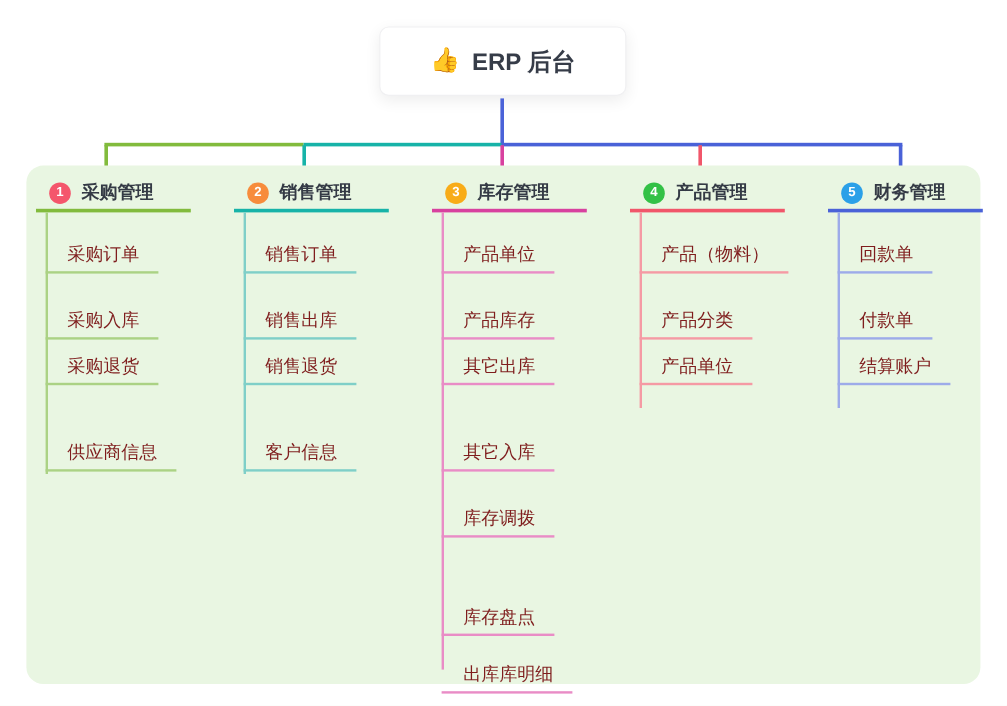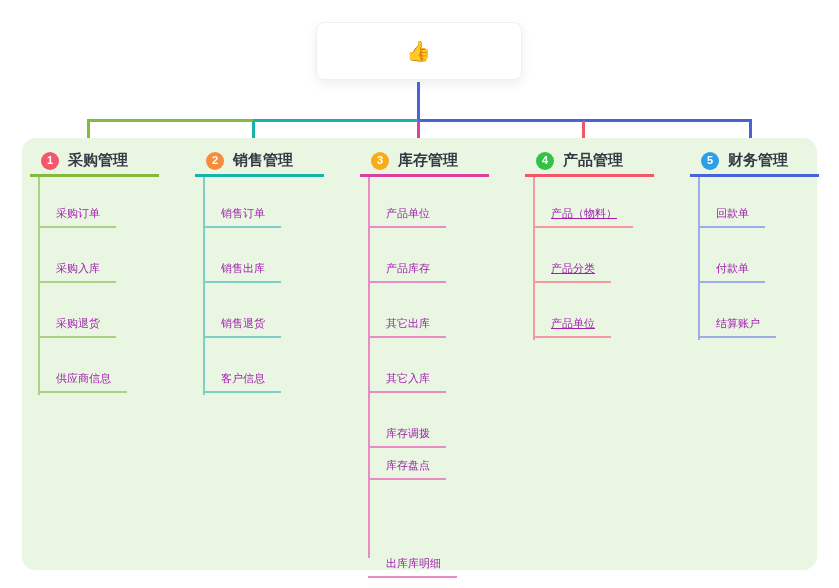--- a/index.html
+++ b/index.html
@@ -42,40 +42,41 @@
   }
   .badge{
     width:18px;height:18px;border-radius:50%;background:var(--badge);
     color:#ffffff;font-size:11px;font-weight:600;flex:0 0 18px;
     display:flex;align-items:center;justify-content:center;line-height:1;
   }
   .spine{position:absolute;top:177px;width:2px;background:var(--cl);}
   .item{
     position:absolute;height:22px;line-height:22px;box-sizing:content-box;
     padding:0 16px 2px 18px;border-bottom:2px solid var(--cl);
-    font-size:11px;color:#a21caf;white-space:nowrap;
+    font-size:15px;color:#7f1d1d;white-space:nowrap;
   }
   
   .br0 .bh{left:30px;}  .br0 .spine{left:38px;height:218px;}  .br0 .item{left:38px;}
   .br1 .bh{left:195px;} .br1 .spine{left:203px;height:218px;} .br1 .item{left:203px;}
   .br2 .bh{left:360px;} .br2 .spine{left:368px;height:381px;} .br2 .item{left:368px;}
-  .br3 .bh{left:525px;} .br3 .spine{left:533px;height:163px;} .br3 .item{left:533px;text-decoration:underline;}
+  .br3 .bh{left:525px;} .br3 .spine{left:533px;height:163px;} .br3 .item{left:533px;}
   .br4 .bh{left:690px;} .br4 .spine{left:698px;height:163px;} .br4 .item{left:698px;text-align:right;}
   
-  .r0{top:202px;} .r1{top:257px;} .r2{top:312px;} .r3{top:367px;text-align:right;}
-  .r4{top:422px;} .r5{top:454px;} .r6{top:508px;margin-top:44px;}
+  .r0{top:202px;} .r1{top:257px;} .r2{top:295px;} .r3{top:367px;text-align:right;}
+  .r4{top:422px;} .r5{top:504px;} .r6{top:508px;margin-top:44px;}
 </style>
 </head>
 <body>
 
 <div class="canvas">
 
   
   <div class="root-card">
     <span class="root-emoji">👍</span>
+    <span>ERP 后台</span>
   </div>
 
   
   <div class="root-drop" style="--c: #4a62d8; --cl: #9dabe9; --badge: #2ba0e8;"></div>
   <div class="bus" id="seg0" style="--c: #82bb3d; --cl: #abd284; --badge: #f4566c;"></div>
   <div class="bus" id="seg1" style="--c: #17b3a8; --cl: #7fcfc8; --badge: #f78c3c;"></div>
   <div class="bus" id="seg2" style="--c: #4a62d8; --cl: #9dabe9; --badge: #2ba0e8;"></div>
   <div class="drop" id="drop0" style="--c: #82bb3d; --cl: #abd284; --badge: #f4566c;"></div>
   <div class="drop" id="drop1" style="--c: #17b3a8; --cl: #7fcfc8; --badge: #f78c3c;"></div>
   <div class="drop" id="drop2" style="--c: #d8419f; --cl: #e98cc6; --badge: #f8ac18;"></div>

